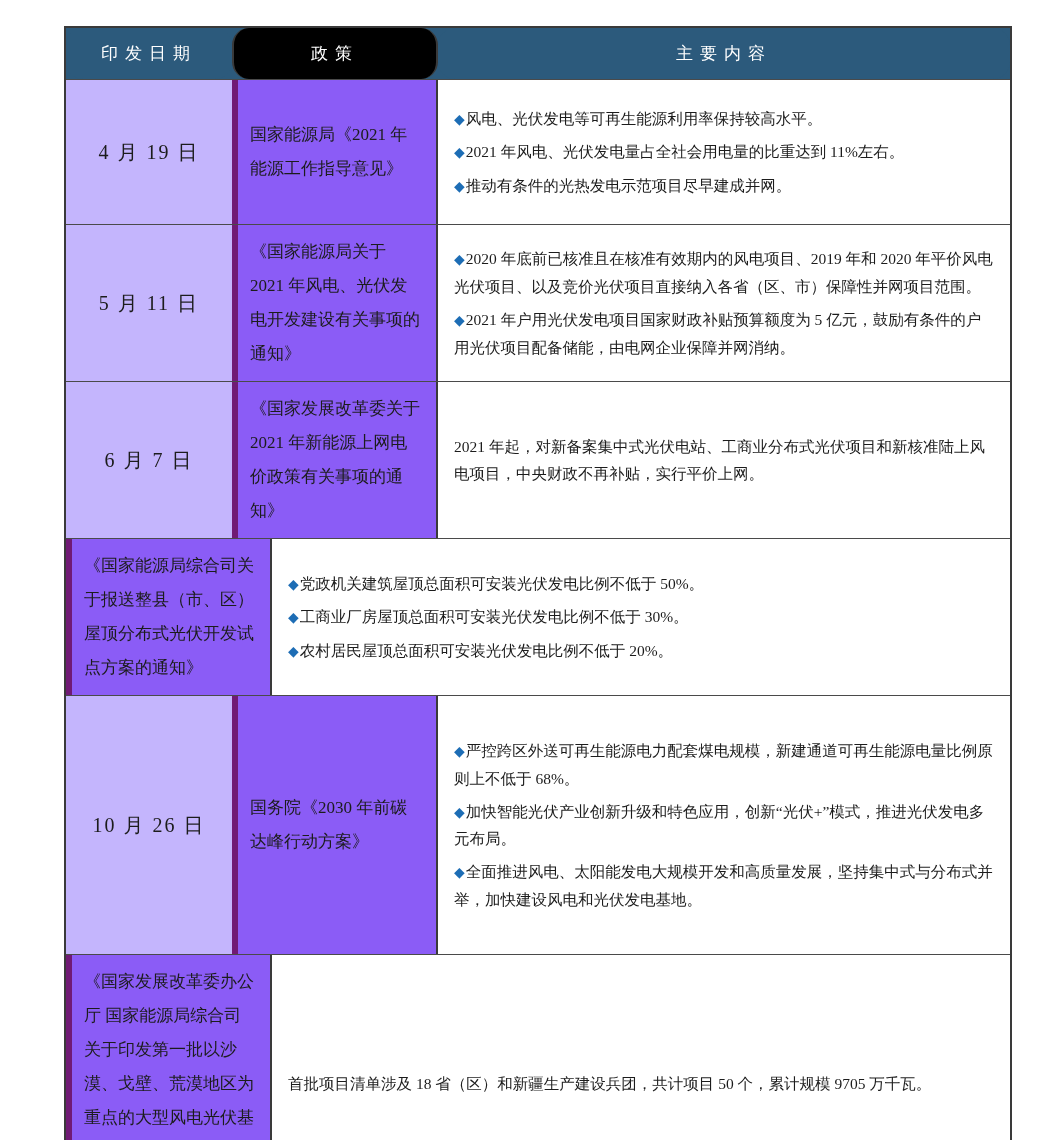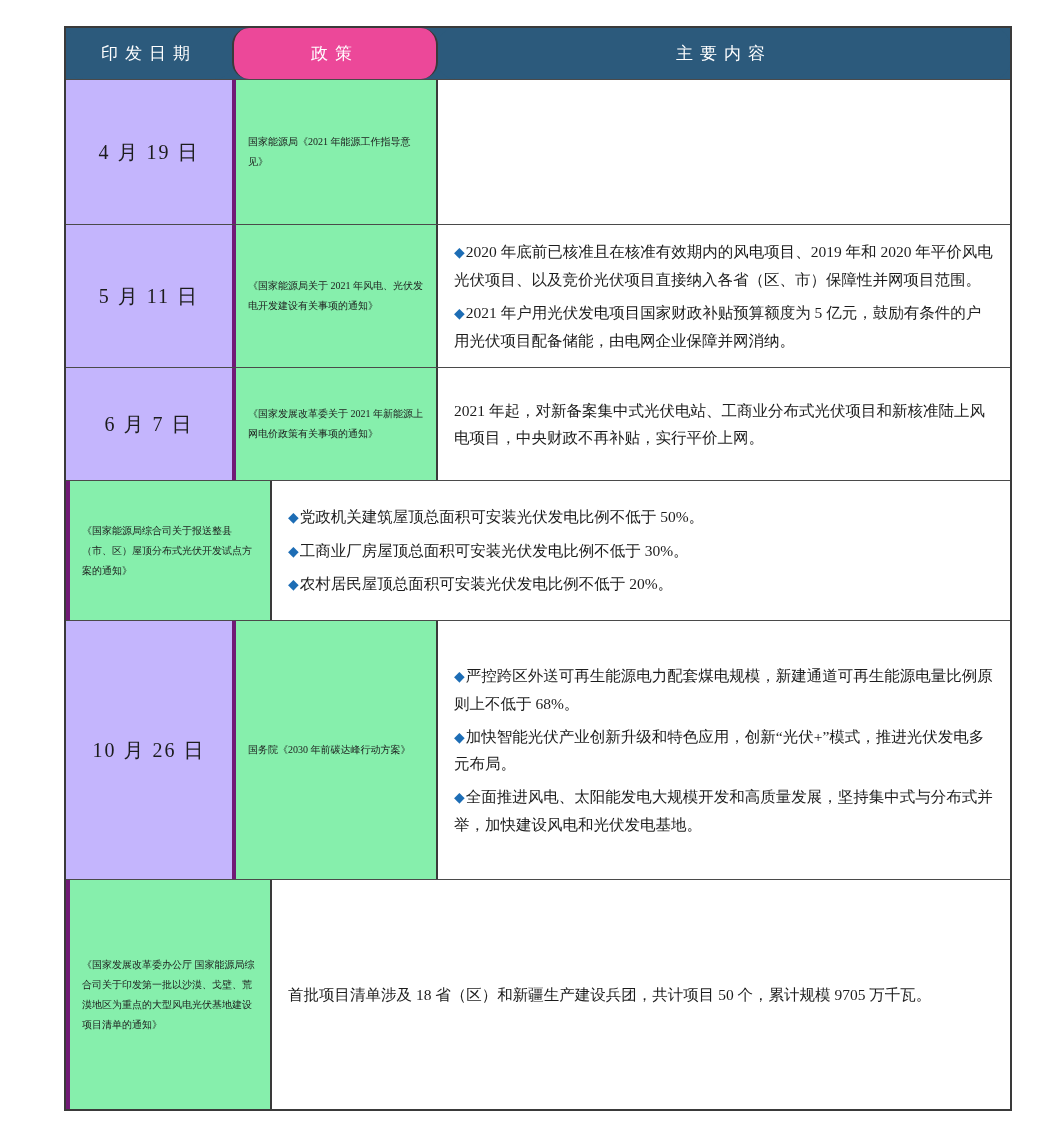--- a/index.html
+++ b/index.html
@@ -44,28 +44,28 @@
     display: flex;
     align-items: center;
     justify-content: center;
     font-size: 20px;
     letter-spacing: 2px;
     text-align: center;
   }
   .c-policy {
     width: 206px;
     flex: 0 0 206px;
-    border-left: 4px solid #701a75;
+    border-left: 6px solid #701a75;
     border-right: 2px solid #3a3a3a;
-    background: #86efac;
+    background: #8b5cf6;
     display: flex;
     flex-direction: column;
     justify-content: center;
     padding: 10px 12px;
-    font-size: 10px;
+    font-size: 17px;
     line-height: 2.0;
   }
   .c-content {
     flex: 1 1 auto;
     background: #ffffff;
     display: flex;
     flex-direction: column;
     justify-content: center;
     padding: 10px 16px;
     font-size: 15.5px;
@@ -79,21 +79,21 @@
   .header-row .cell {
     display: flex;
     align-items: center;
     justify-content: center;
     font-size: 17px;
     letter-spacing: 7px;
     padding: 0;
     border-radius: 17px;
   }
   .header-row .c-date   { background: #2c5a7c; }
-  .header-row .c-policy { background: #ec4899; border-left: 2px solid #3a3a3a; border-right: 2px solid #3a3a3a; }
+  .header-row .c-policy { background: #000000; border-left: 2px solid #3a3a3a; border-right: 2px solid #3a3a3a; }
   .header-row .c-content{ background: #2c5a7c; }
   .r1 { min-height: 145px; }
   .r2 { min-height: 143px; }
   .r3 { min-height: 113px; }
   .r4 { min-height: 140px; }
   .r5 { min-height: 259px; }
   .r6 { min-height: 230px; }
   .bullet-item { margin: 3px 0; }
   .diamond {
     color: #1d6db5;
@@ -110,20 +110,25 @@
 
     <div class="trow header-row">
       <div class="cell c-date">印发日期</div>
       <div class="cell c-policy">政策</div>
       <div class="cell c-content">主要内容</div>
     </div>
 
     <div class="trow r1">
       <div class="cell c-date">4 月 19 日</div>
       <div class="cell c-policy">国家能源局《2021 年能源工作指导意见》</div>
+      <div class="cell c-content">
+        <div class="bullet-item"><span class="diamond">◆</span><span>风电、光伏发电等可再生能源利用率保持较高水平。</span></div>
+        <div class="bullet-item"><span class="diamond">◆</span><span>2021 年风电、光伏发电量占全社会用电量的比重达到 11%左右。</span></div>
+        <div class="bullet-item"><span class="diamond">◆</span><span>推动有条件的光热发电示范项目尽早建成并网。</span></div>
+      </div>
     </div>
 
     <div class="trow r2">
       <div class="cell c-date">5 月 11 日</div>
       <div class="cell c-policy">《国家能源局关于 2021 年风电、光伏发电开发建设有关事项的通知》</div>
       <div class="cell c-content">
         <div class="bullet-item"><span class="diamond">◆</span><span>2020 年底前已核准且在核准有效期内的风电项目、2019 年和 2020 年平价风电光伏项目、以及竞价光伏项目直接纳入各省（区、市）保障性并网项目范围。</span></div>
         <div class="bullet-item"><span class="diamond">◆</span><span>2021 年户用光伏发电项目国家财政补贴预算额度为 5 亿元，鼓励有条件的户用光伏项目配备储能，由电网企业保障并网消纳。</span></div>
       </div>
     </div>

